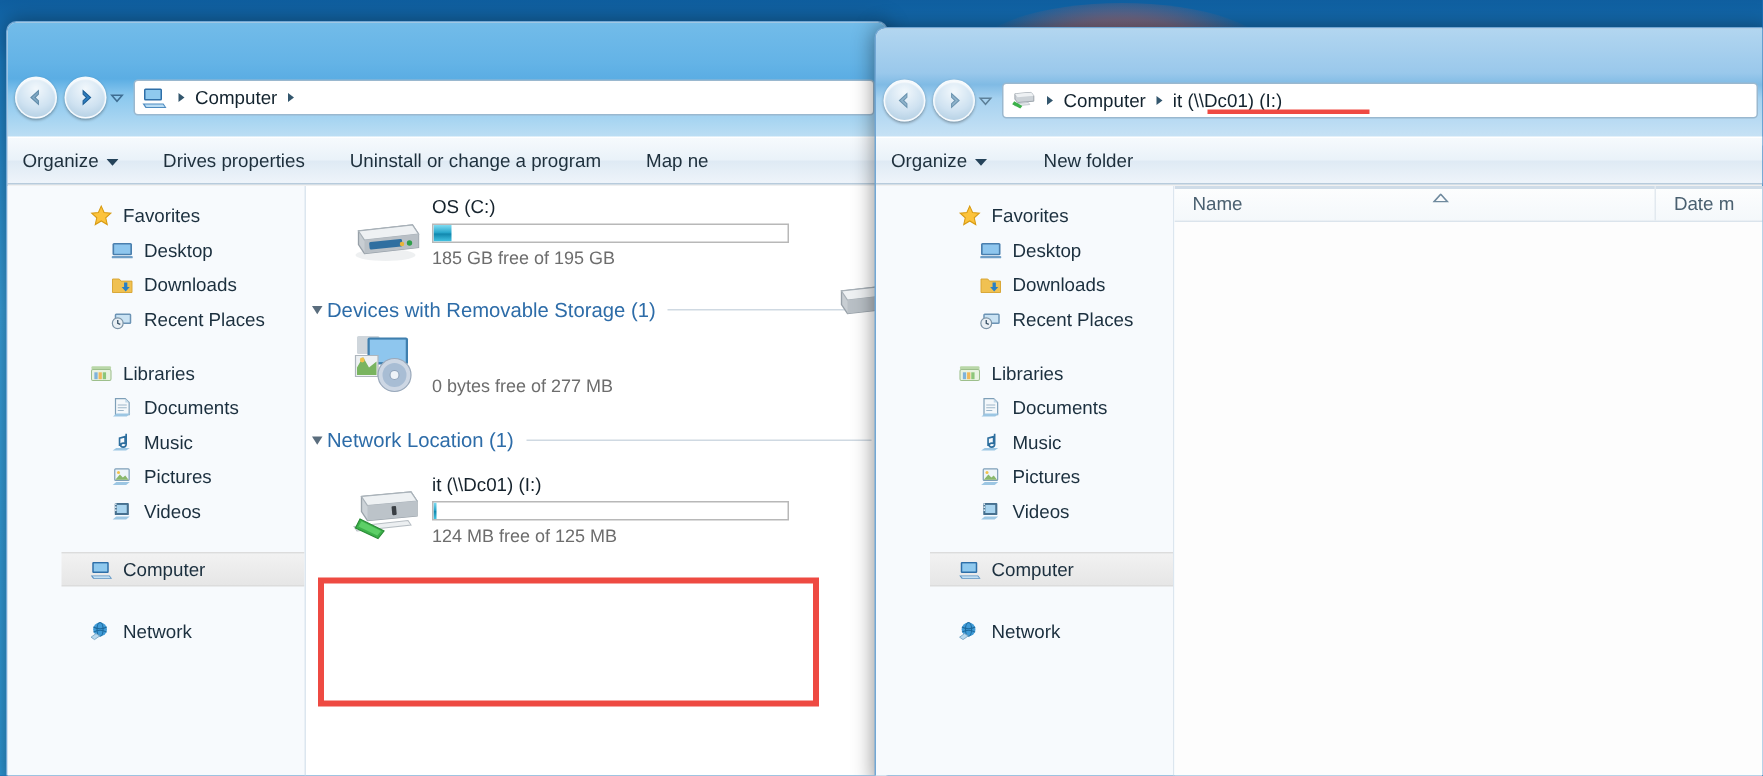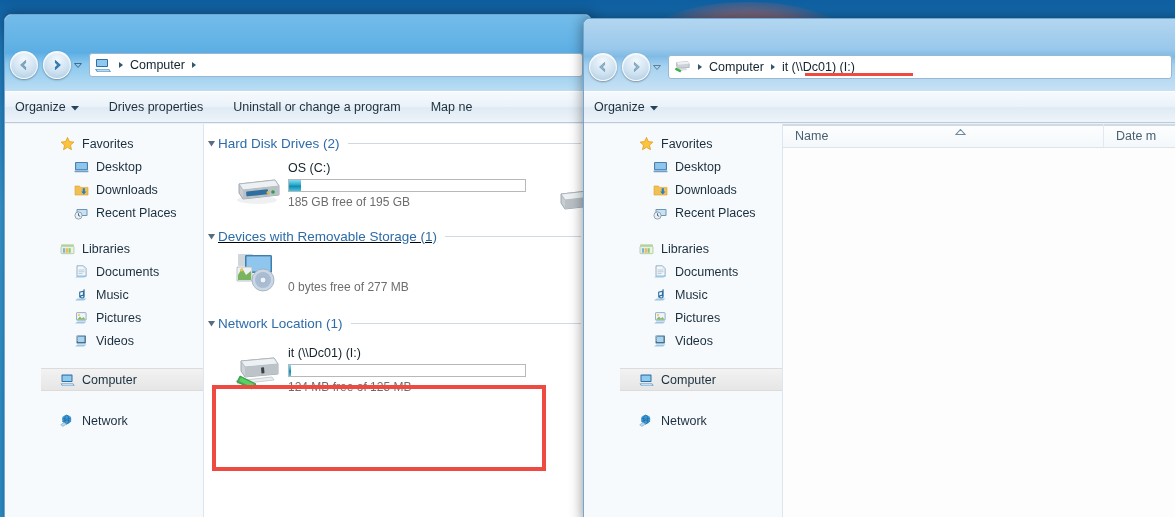--- a/index.html
+++ b/index.html
@@ -403,29 +403,20 @@
             <path d="M2.8 8.4 Q7.2 6 11.6 8.4" stroke="#1d6a9e" stroke-width="0.7" fill="none"></path>
             <ellipse cx="7.2" cy="6.6" rx="2" ry="4.6" fill="none" stroke="#1d6a9e" stroke-width="0.7"></ellipse>
             <path d="M4.5 9.4 L7 11 L3.5 13.4 L1.2 11.8 Z" fill="#b9d9ee" stroke="#7aa6c4" stroke-width="0.6"></path>
           </svg>
           <span>Network</span>
         </div>
       </div>
 
       <div class="content">
 
-        <div class="grouphdr" style="margin-top:8px; padding-right:10px;">
-          <span class="grp-tri">
-            <svg width="9" height="9" viewBox="0 0 9 9">
-                <path d="M1 2 L8 2 L4.5 7.5 Z" fill="#5a6d7d"></path>
-              </svg>
-          </span>
-          <span class="grp-title">Hard Disk Drives (2)</span>
-          <span class="grp-line"></span>
-        </div>
 
         <div class="tile">
           <svg class="tile-icon" viewBox="0 0 50 44">
             <ellipse cx="25" cy="34" rx="20" ry="4" fill="#d9dde0" opacity="0.45"></ellipse>
             <path d="M7 18 L43 14 L47 20 L47 29 L11 33 L7 27 Z" fill="#c8ced3" stroke="#97a0a8" stroke-width="0.9"></path>
             <path d="M7 18 L43 14 L47 20 L11 24 Z" fill="#eef1f3" stroke="#a8b1b8" stroke-width="0.8"></path>
             <path d="M11 24 L47 20 L47 29 L11 33 Z" fill="#b9c0c6"></path>
             <rect x="14" y="25.5" width="22" height="5" rx="1" fill="#2f6fa0" transform="rotate(-6 14 25.5)"></rect>
             <circle cx="41" cy="26" r="1.8" fill="#2e9e4a"></circle>
             <circle cx="36" cy="26.6" r="1.5" fill="#e8b53a"></circle>
@@ -439,21 +430,21 @@
           </div>
         </div>
 
         <svg style="position:absolute; left:345px; top:52px; width:60px; height:44px;" viewBox="0 0 50 44">
           <path d="M7 18 L43 14 L47 20 L47 29 L11 33 L7 27 Z" fill="#c8ced3" stroke="#97a0a8" stroke-width="0.9"></path>
           <path d="M7 18 L43 14 L47 20 L11 24 Z" fill="#eef1f3" stroke="#a8b1b8" stroke-width="0.8"></path>
           <path d="M11 24 L47 20 L47 29 L11 33 Z" fill="#b9c0c6"></path>
           <circle cx="41" cy="26" r="1.8" fill="#2e9e4a"></circle>
         </svg>
 
-        <div class="grouphdr" style="margin-top:10px; padding-right:10px;text-decoration:underline;">
+        <div class="grouphdr" style="margin-top:10px; padding-right:10px;">
           <span class="grp-tri">
             <svg width="9" height="9" viewBox="0 0 9 9">
                 <path d="M1 2 L8 2 L4.5 7.5 Z" fill="#5a6d7d"></path>
               </svg>
           </span>
           <span class="grp-title">Devices with Removable Storage (1)</span>
           <span class="grp-line"></span>
         </div>
 
         <div class="tile" style="padding-top:2px;">
@@ -556,20 +547,23 @@
     <div class="annot-underline" style="left:221px; top:54px; width:108px;"></div>
 
     <div class="toolbar" style="top:72px;">
       <div class="tb-item">
         <span>Organize</span>
         <span class="tb-caret">
           <svg width="8" height="6" viewBox="0 0 8 6">
               <path d="M0 1 L8 1 L4 5.5 Z" fill="#25435a"></path>
             </svg>
         </span>
+      </div>
+      <div class="tb-item" style="padding-left:18px;">
+        <span>New folder</span>
       </div>
     </div>
 
     <div class="wbody" style="top:105px; height:400px;">
 
       <div class="navpane" style="width:199px;">
         <div class="np-item">
           <svg class="np-icon" viewBox="0 0 16 16">
             <path d="M8 1.4 L9.9 5.6 L14.4 6.1 L11 9.2 L12 13.7 L8 11.3 L4 13.7 L5 9.2 L1.6 6.1 L6.1 5.6 Z" fill="#fcc33c" stroke="#d79a12" stroke-width="0.7"></path>
           </svg>

